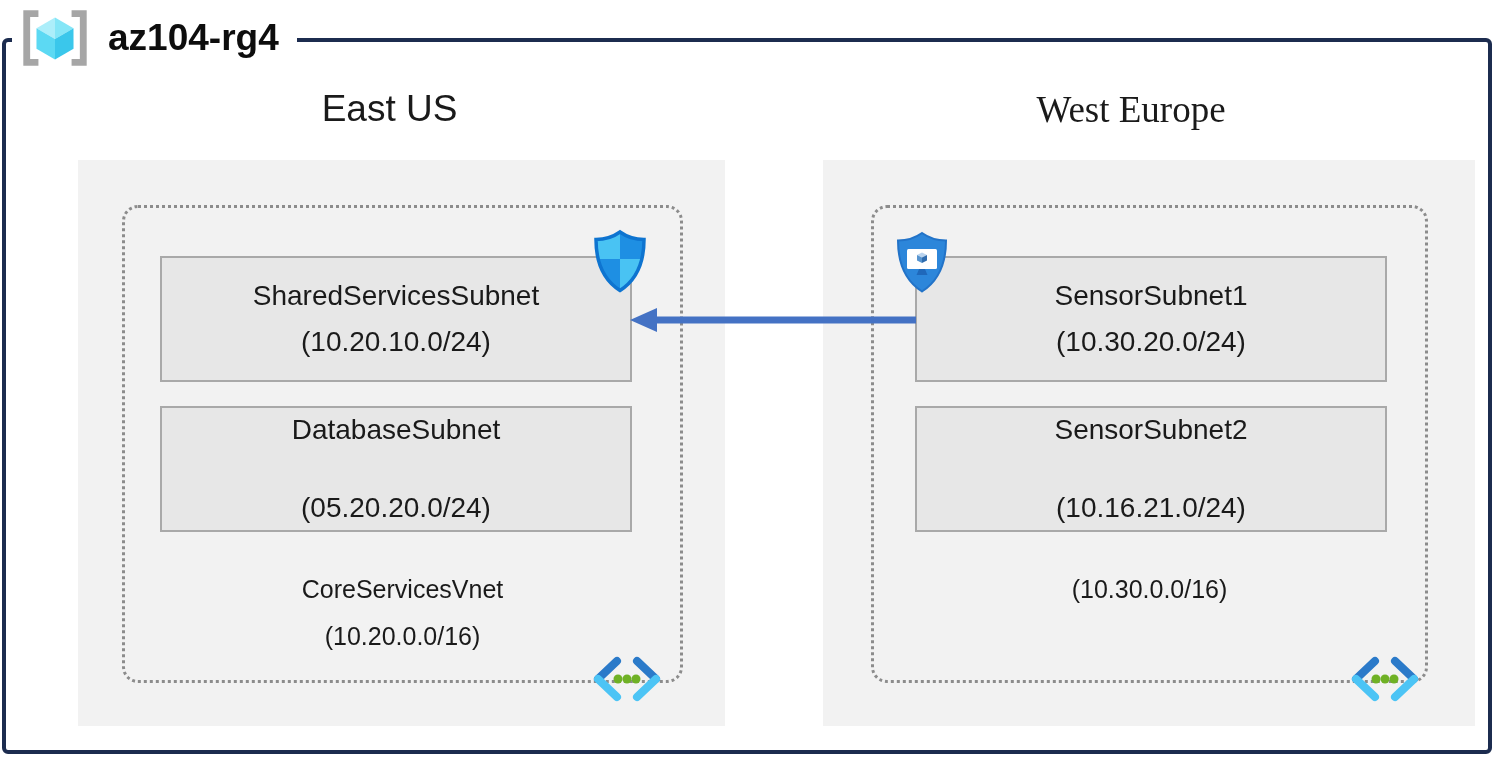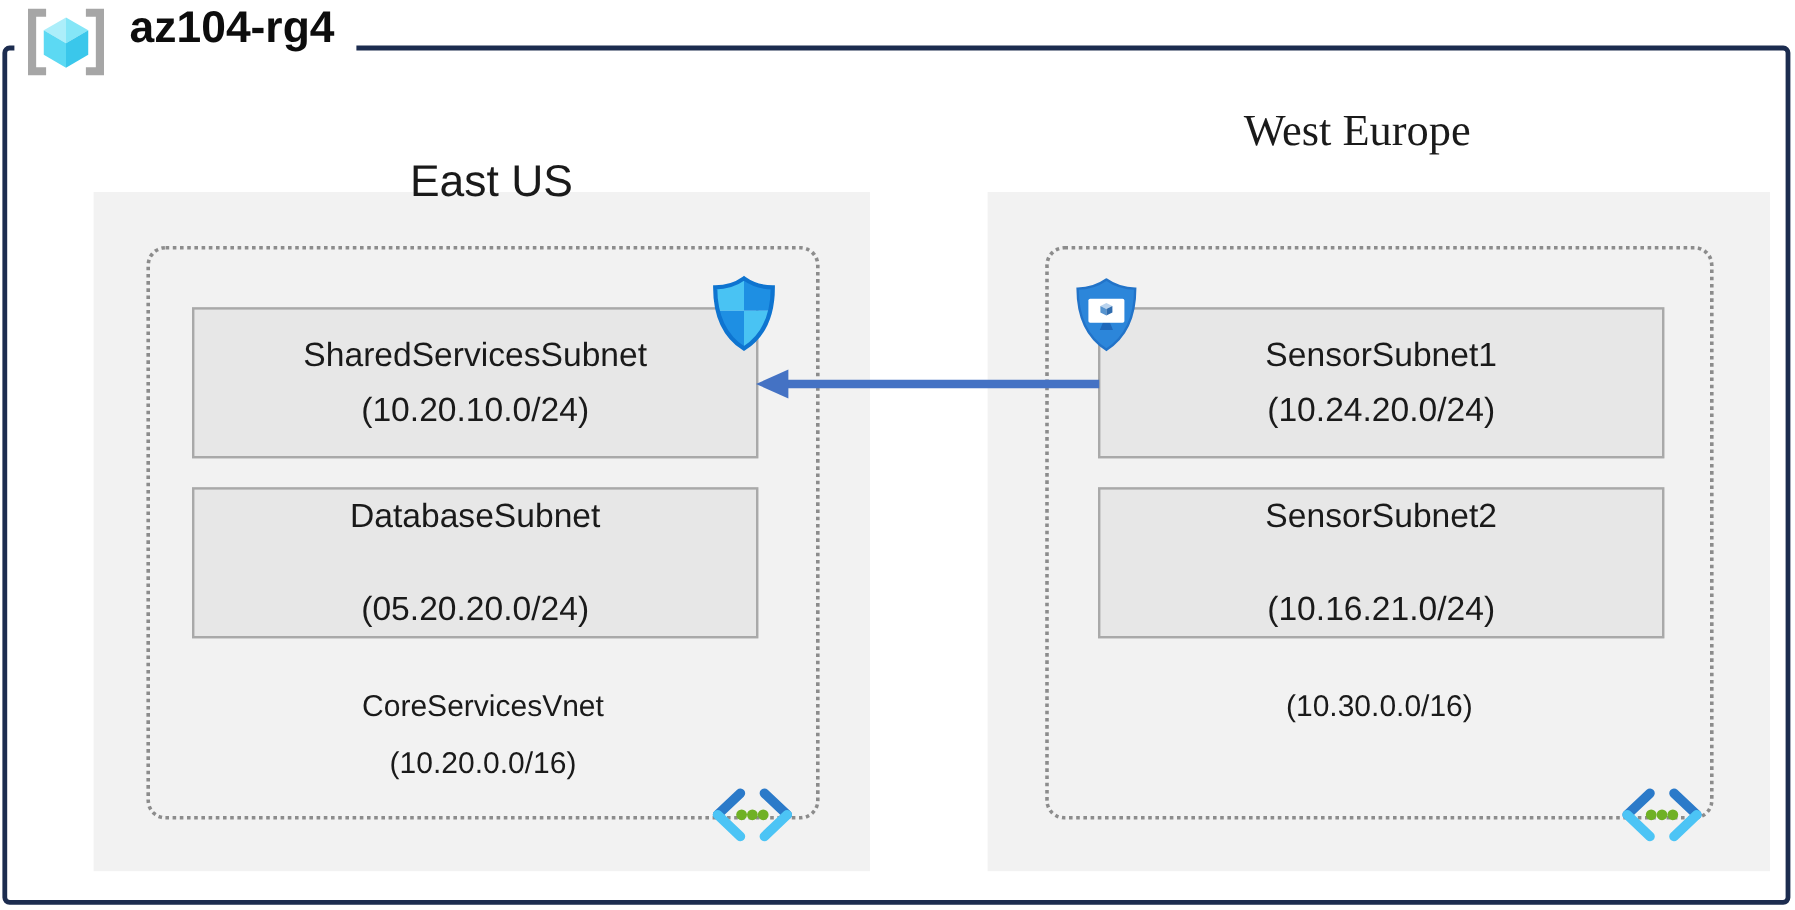--- a/index.html
+++ b/index.html
@@ -5,28 +5,28 @@
   html,body{margin:0;padding:0;background:#fff;}
   .canvas{
     position:relative;width:1496px;height:758px;background:#ffffff;
     font-family:"Liberation Sans","DejaVu Sans",sans-serif;color:#1a1a1a;overflow:hidden;
   }
   .outer-box{
     position:absolute;left:2px;top:38px;width:1490px;height:716px;
     border:4px solid #1c2c4f;border-radius:6px;box-sizing:border-box;background:transparent;z-index:1;
   }
   .legend{
-    position:absolute;left:12px;top:2px;height:72px;display:flex;align-items:flex-start;gap:14px;
+    position:absolute;left:12px;top:2px;height:72px;display:flex;align-items:center;gap:14px;
     background:#ffffff;padding:0 18px 0 4px;z-index:4;
   }
   .legend .rg-title{font-size:37px;font-weight:bold;color:#0d0d0d;white-space:nowrap;}
   .region-label{
     position:absolute;top:88px;height:50px;font-size:37px;text-align:center;z-index:3;color:#1a1a1a;
   }
-  .region-label.east{left:86px;width:647px;margin-top:42px;}
+  .region-label.east{left:66px;width:647px;}
   .region-label.west{left:805px;width:652px;font-family:Liberation Serif, serif;}
   .region-box{position:absolute;top:160px;height:566px;background:#f2f2f2;z-index:2;}
   .region-box.east{left:78px;width:647px;}
   .region-box.west{left:823px;width:652px;}
   .vnet-box{
     position:absolute;top:205px;height:478px;border:3px dotted #8c8c8c;border-radius:16px;
     box-sizing:border-box;z-index:3;background:transparent;
   }
   .vnet-box.east{left:122px;width:561px;}
   .vnet-box.west{left:871px;width:557px;}
@@ -85,21 +85,21 @@
     <div>SharedServicesSubnet</div>
     <div>(10.20.10.0/24)</div>
   </div>
   <div class="subnet-box east row2">
     <div>DatabaseSubnet</div>
     <div>(05.20.20.0/24)</div>
   </div>
 
   <div class="subnet-box west row1">
     <div>SensorSubnet1</div>
-    <div>(10.24.20.0/24)</div>
+    <div>(10.30.20.0/24)</div>
   </div>
   <div class="subnet-box west row2">
     <div>SensorSubnet2</div>
     <div>(10.16.21.0/24)</div>
   </div>
 
   <div class="vnet-label east">
     <div>CoreServicesVnet</div>
     <div>(10.20.0.0/16)</div>
   </div>

